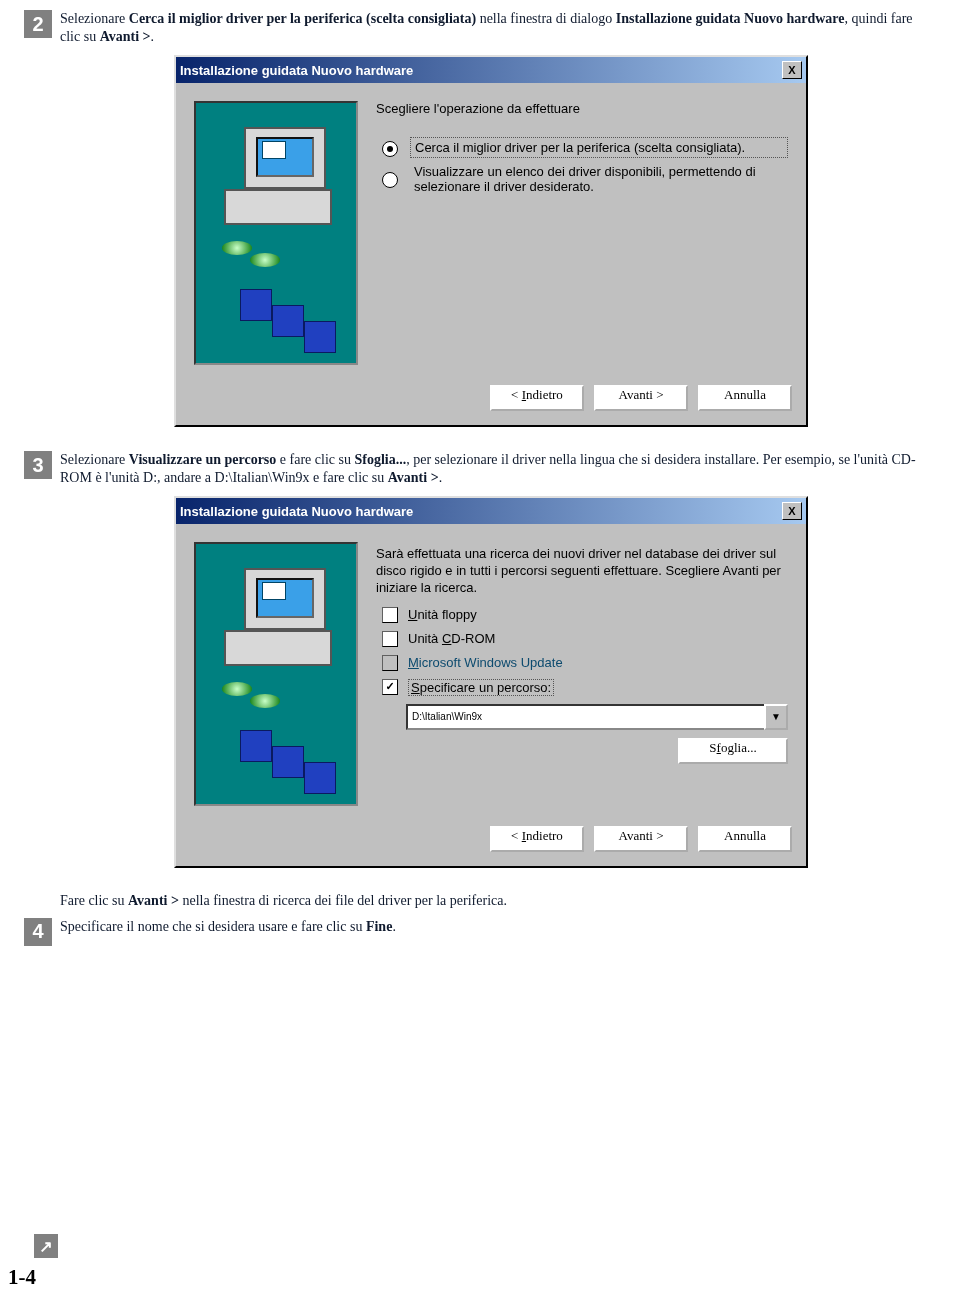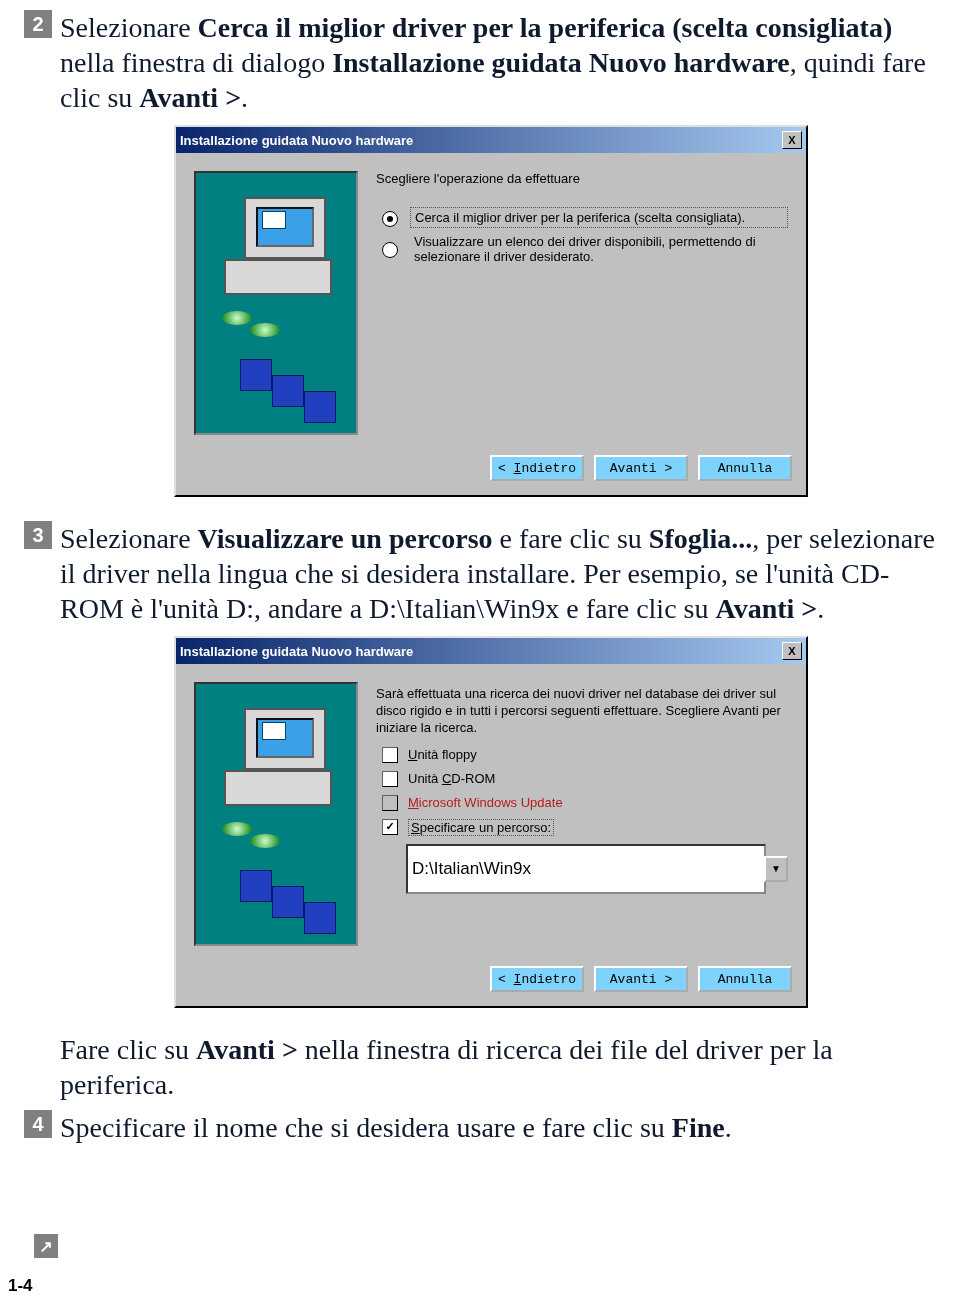--- a/index.html
+++ b/index.html
@@ -1,48 +1,48 @@
 <!DOCTYPE html>
 <html><head>
 <meta charset="utf-8">
 <style>
   html,body{margin:0;padding:0;background:#fff;font-family:"Times New Roman",serif;color:#000}
   .page{width:960px;min-height:1306px;position:relative;padding:10px 24px 40px 24px;box-sizing:border-box}
   .step{display:flex;align-items:flex-start;margin-bottom:8px}
   .stepnum{width:28px;height:28px;background:#808080;color:#fff;font-family:Arial,sans-serif;font-weight:bold;font-size:20px;display:flex;align-items:center;justify-content:center;flex:0 0 28px;margin-right:8px}
-  .steptext{font-size:28px;line-height:1.25;color:#0f1a2e}
+  .steptext{font-size:14px;line-height:1.25;color:#0f1a2e}
   .steptext b{font-weight:bold}
   .shot{margin:10px 0 24px 150px}
   .win{width:630px;background:#c0c0c0;border:2px solid #000;border-top-color:#dfdfdf;border-left-color:#dfdfdf;font-family:Tahoma,Arial,sans-serif;font-size:13px;color:#000}
   .titlebar{height:22px;background:linear-gradient(to right,#08246b,#a6c9f0);color:#fff;font-weight:bold;padding:2px 4px;display:flex;align-items:center}
   .titlebar span{flex:1}
   .xbtn{width:18px;height:16px;background:#c0c0c0;border:1px solid #000;border-top-color:#fff;border-left-color:#fff;font-family:Arial;font-size:11px;font-weight:bold;color:#000;display:flex;align-items:center;justify-content:center}
   .body{padding:18px 18px 12px 18px;display:flex}
   .sidepic{width:160px;height:260px;background:#008080;border:2px inset #888;margin-right:18px;position:relative;flex:0 0 160px;overflow:hidden}
   .content{flex:1}
   .prompt{margin-bottom:21px}
   .radio-row{display:flex;align-items:center;margin:4px 0}
   .rb{width:14px;height:14px;border:1px solid #000;border-radius:50%;background:#fff;margin:2px 12px 0 6px;flex:0 0 14px;display:flex;align-items:center;justify-content:center}
   .rb.sel::after{content:"";width:6px;height:6px;background:#000;border-radius:50%}
   .rbox{border:1px dotted #555;padding:2px 4px;flex:1}
   .rtext{flex:1;padding:2px 4px}
   .chk-row{display:flex;margin:8px 0}
   .cb{width:14px;height:14px;border:1px solid #000;border-top-color:#606060;border-left-color:#606060;background:#fff;margin:0 10px 0 6px;flex:0 0 14px;display:flex;align-items:center;justify-content:center;font-size:11px;font-weight:bold}
   .cb.sel::after{content:"✓";line-height:1}
   .cb.dis{background:#c0c0c0}
-  .clabel.dis{color:#b91c1c}
+  .clabel.dis{color:#0c4a6e}
   .pathrow{display:flex;align-items:center;margin:4px 0 8px 30px}
-  .pathinput{flex:1;height:22px;background:#fff;border:2px inset #888;padding:12px 4px;font-family:Tahoma,Arial,sans-serif;font-size:17px;display:flex;align-items:center}
+  .pathinput{flex:1;height:22px;background:#fff;border:2px inset #888;padding:0 4px;font-family:Tahoma,Arial,sans-serif;font-size:10px;display:flex;align-items:center}
   .ddbtn{width:20px;height:22px;background:#c0c0c0;border:2px outset #fff;display:flex;align-items:center;justify-content:center;margin-left:-2px;font-size:10px}
-  .wbtn{height:26px;min-width:94px;background:#7dd3fc;border:2px outset #fff;font-family:Liberation Mono, monospace;font-size:13px;display:flex;align-items:center;justify-content:center;padding:0 6px;box-sizing:border-box}
+  .wbtn{height:26px;min-width:94px;background:#ffffff;border:2px outset #fff;font-family:Liberation Serif, serif;font-size:13px;display:flex;justify-content:center;padding:0 6px;box-sizing:border-box}
   .wbtn u{text-decoration:underline}
   .btnrow{display:flex;justify-content:flex-end;gap:10px;padding:8px 14px 14px 14px}
   .sfogliarow{display:flex;justify-content:flex-end;margin:6px 0 0 30px}
   .spacer{height:80px}
-  .pagenum{position:absolute;left:8px;bottom:10px;font-family:Liberation Sans, sans-serif;font-weight:bold;font-size:17px}
+  .pagenum{position:absolute;left:8px;bottom:16px;font-family:Liberation Serif, serif;font-weight:bold;font-size:21px}
   .arrowbox{position:absolute;left:34px;bottom:48px;width:24px;height:24px;background:#808080;color:#fff;display:flex;align-items:center;justify-content:center;font-size:16px;font-weight:bold}
   
   .mon{position:absolute;left:48px;top:24px;width:78px;height:58px;background:#d8d8d8;border:2px solid #555}
   .mon::after{content:"";position:absolute;left:10px;top:8px;width:54px;height:36px;background:#3aa0e8;border:2px inset #666}
   .icon{position:absolute;left:66px;top:38px;width:22px;height:16px;background:#fff;border:1px solid #046}
   .base{position:absolute;left:28px;top:86px;width:104px;height:32px;background:#d8d8d8;border:2px solid #555}
   .disc{position:absolute;width:30px;height:14px;border-radius:50%;background:radial-gradient(circle,#c8ffc8,#0a7a0a)}
   .d1{left:26px;top:138px}.d2{left:54px;top:150px}
   .flop{position:absolute;width:30px;height:30px;background:#2040c0;border:1px solid #0a1a60}
   .f1{left:44px;top:186px}.f2{left:76px;top:202px}.f3{left:108px;top:218px}
@@ -139,20 +139,23 @@
             <div class="clabel dis"><u>M</u>icrosoft Windows Update</div>
           </div>
           <div class="chk-row">
             <div class="cb sel"></div>
             <div class="clabel" style="border:1px dotted #555;padding:0 2px"><u>S</u>pecificare un percorso:</div>
           </div>
           <div class="pathrow">
             <div class="pathinput">D:\Italian\Win9x</div>
             <div class="ddbtn">▼</div>
           </div>
+          <div class="sfogliarow">
+            <div class="wbtn" style="min-width:110px">S<u>f</u>oglia...</div>
+          </div>
         </div>
       </div>
       <div class="btnrow">
         <div class="wbtn">
             <span>&lt; <u>I</u>ndietro</span>
           </div>
         <div class="wbtn">Avanti &gt;</div>
         <div class="wbtn">Annulla</div>
       </div>
     </div>

